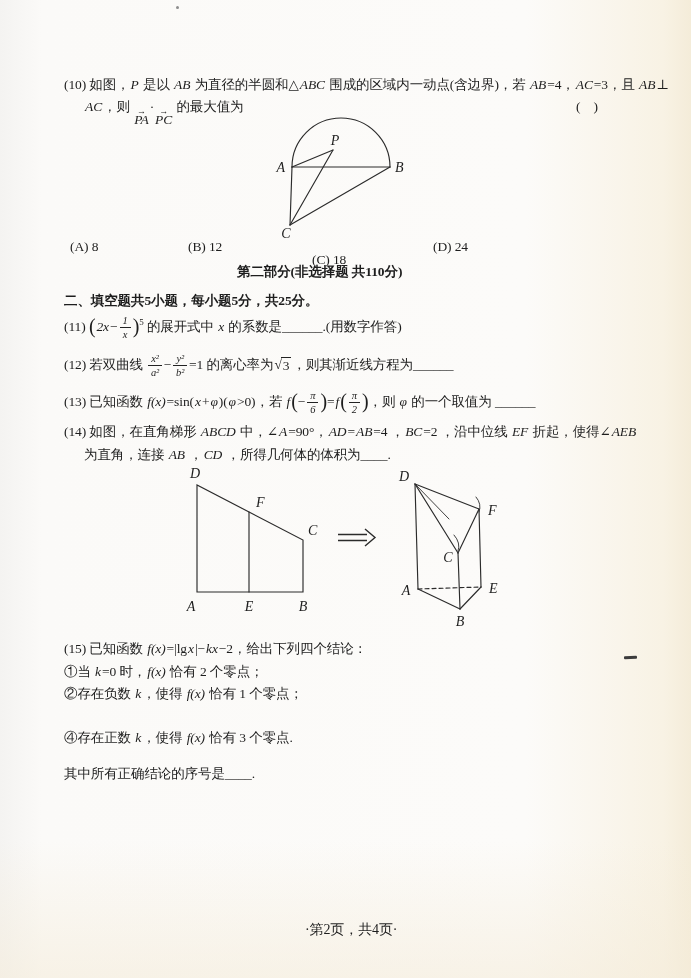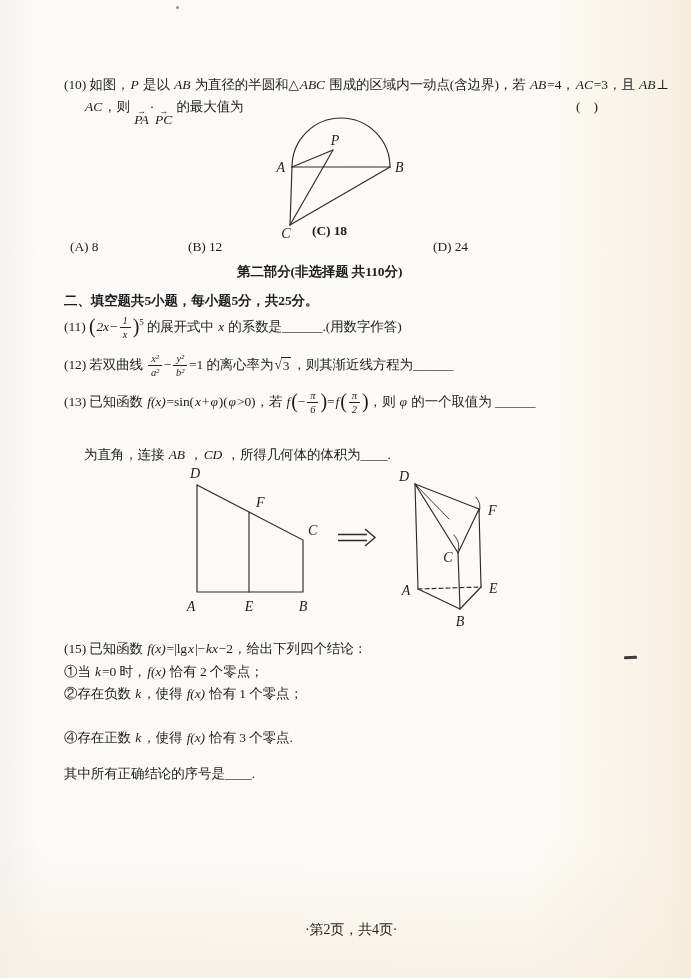--- a/index.html
+++ b/index.html
@@ -38,21 +38,21 @@
   .fig10{left:268px;top:106px;width:204px;height:134px;}
   .fig14a{left:148px;top:463px;width:225px;height:165px;}
   .fig14b{left:392px;top:459px;width:175px;height:178px;}
   .arrow-svg{position:absolute;left:336px;top:526px;width:42px;height:24px;}
   .arrow-svg path{stroke:#2b2b2b;stroke-width:1.4;fill:none;}
   .l-q10-1{left:64px;top:77px;}
   .l-q10-2{left:84px;top:99px;}
   .l-q10-br{left:576px;top:99px;white-space:pre;}
   .l-chA{left:70px;top:239px;}
   .l-chB{left:188px;top:239px;}
-  .l-chC{left:312px;top:223px;font-weight:bold;}
+  .l-chC{left:312px;top:252px;}
   .l-chD{left:433px;top:239px;}
   .l-sec{left:237px;top:264px;}
   .l-fill{left:64px;top:293px;}
   .l-q11{left:64px;top:315px;}
   .l-q12{left:64px;top:353px;}
   .l-q13{left:64px;top:390px;}
   .l-q14-1{left:64px;top:424px;}
   .l-q14-2{left:84px;top:447px;}
   .l-q15{left:64px;top:641px;}
   .l-i0{left:64px;top:664px;}
@@ -119,20 +119,21 @@
         <span class="sqrt-body">3</span>
       </span><span>，则其渐近线方程为</span><span class="blank">______</span></div>
   <div class="line l-q13"><span>(13) 已知函数 </span><span class="m">f(x)</span><span>=sin(</span><span class="m">x</span><span>+</span><span class="m">φ</span><span>)(</span><span class="m">φ</span><span>&gt;0)，若 </span><span class="m">f</span><span class="big-paren">(</span><span>−</span><span class="frac">
         <span class="num">π</span>
         <span class="den">6</span>
       </span><span class="big-paren">)</span><span>=</span><span class="m">f</span><span class="big-paren">(</span><span class="frac">
         <span class="num">π</span>
         <span class="den">2</span>
       </span><span class="big-paren">)</span><span>，则 </span><span class="m">φ</span><span> 的一个取值为 </span><span class="blank">______</span></div>
 
+  <div class="line l-q14-1"><span>(14)  如图，在直角梯形 </span><span class="m">ABCD</span><span> 中，∠</span><span class="m">A</span><span>=90°，</span><span class="m">AD</span><span>=</span><span class="m">AB</span><span>=4 ，</span><span class="m">BC</span><span>=2 ，沿中位线 </span><span class="m">EF</span><span> 折起，使得∠</span><span class="m">AEB</span></div>
   <div class="line l-q14-2"><span>为直角，连接 </span><span class="m">AB</span><span> ，</span><span class="m">CD</span><span> ，所得几何体的体积为</span><span class="blank">____</span><span>.</span></div>
 
   <svg class="fig fig14a" viewBox="0 0 225 165">
     <path d="M 49 129 L 49 22 L 155 77 L 155 129 Z"></path>
     <path d="M 101 129 L 101 49"></path>
     <text x="47" y="15" text-anchor="middle">D</text>
     <text x="108" y="44">F</text>
     <text x="160" y="72">C</text>
     <text x="43" y="148" text-anchor="middle">A</text>
     <text x="101" y="148" text-anchor="middle">E</text>

